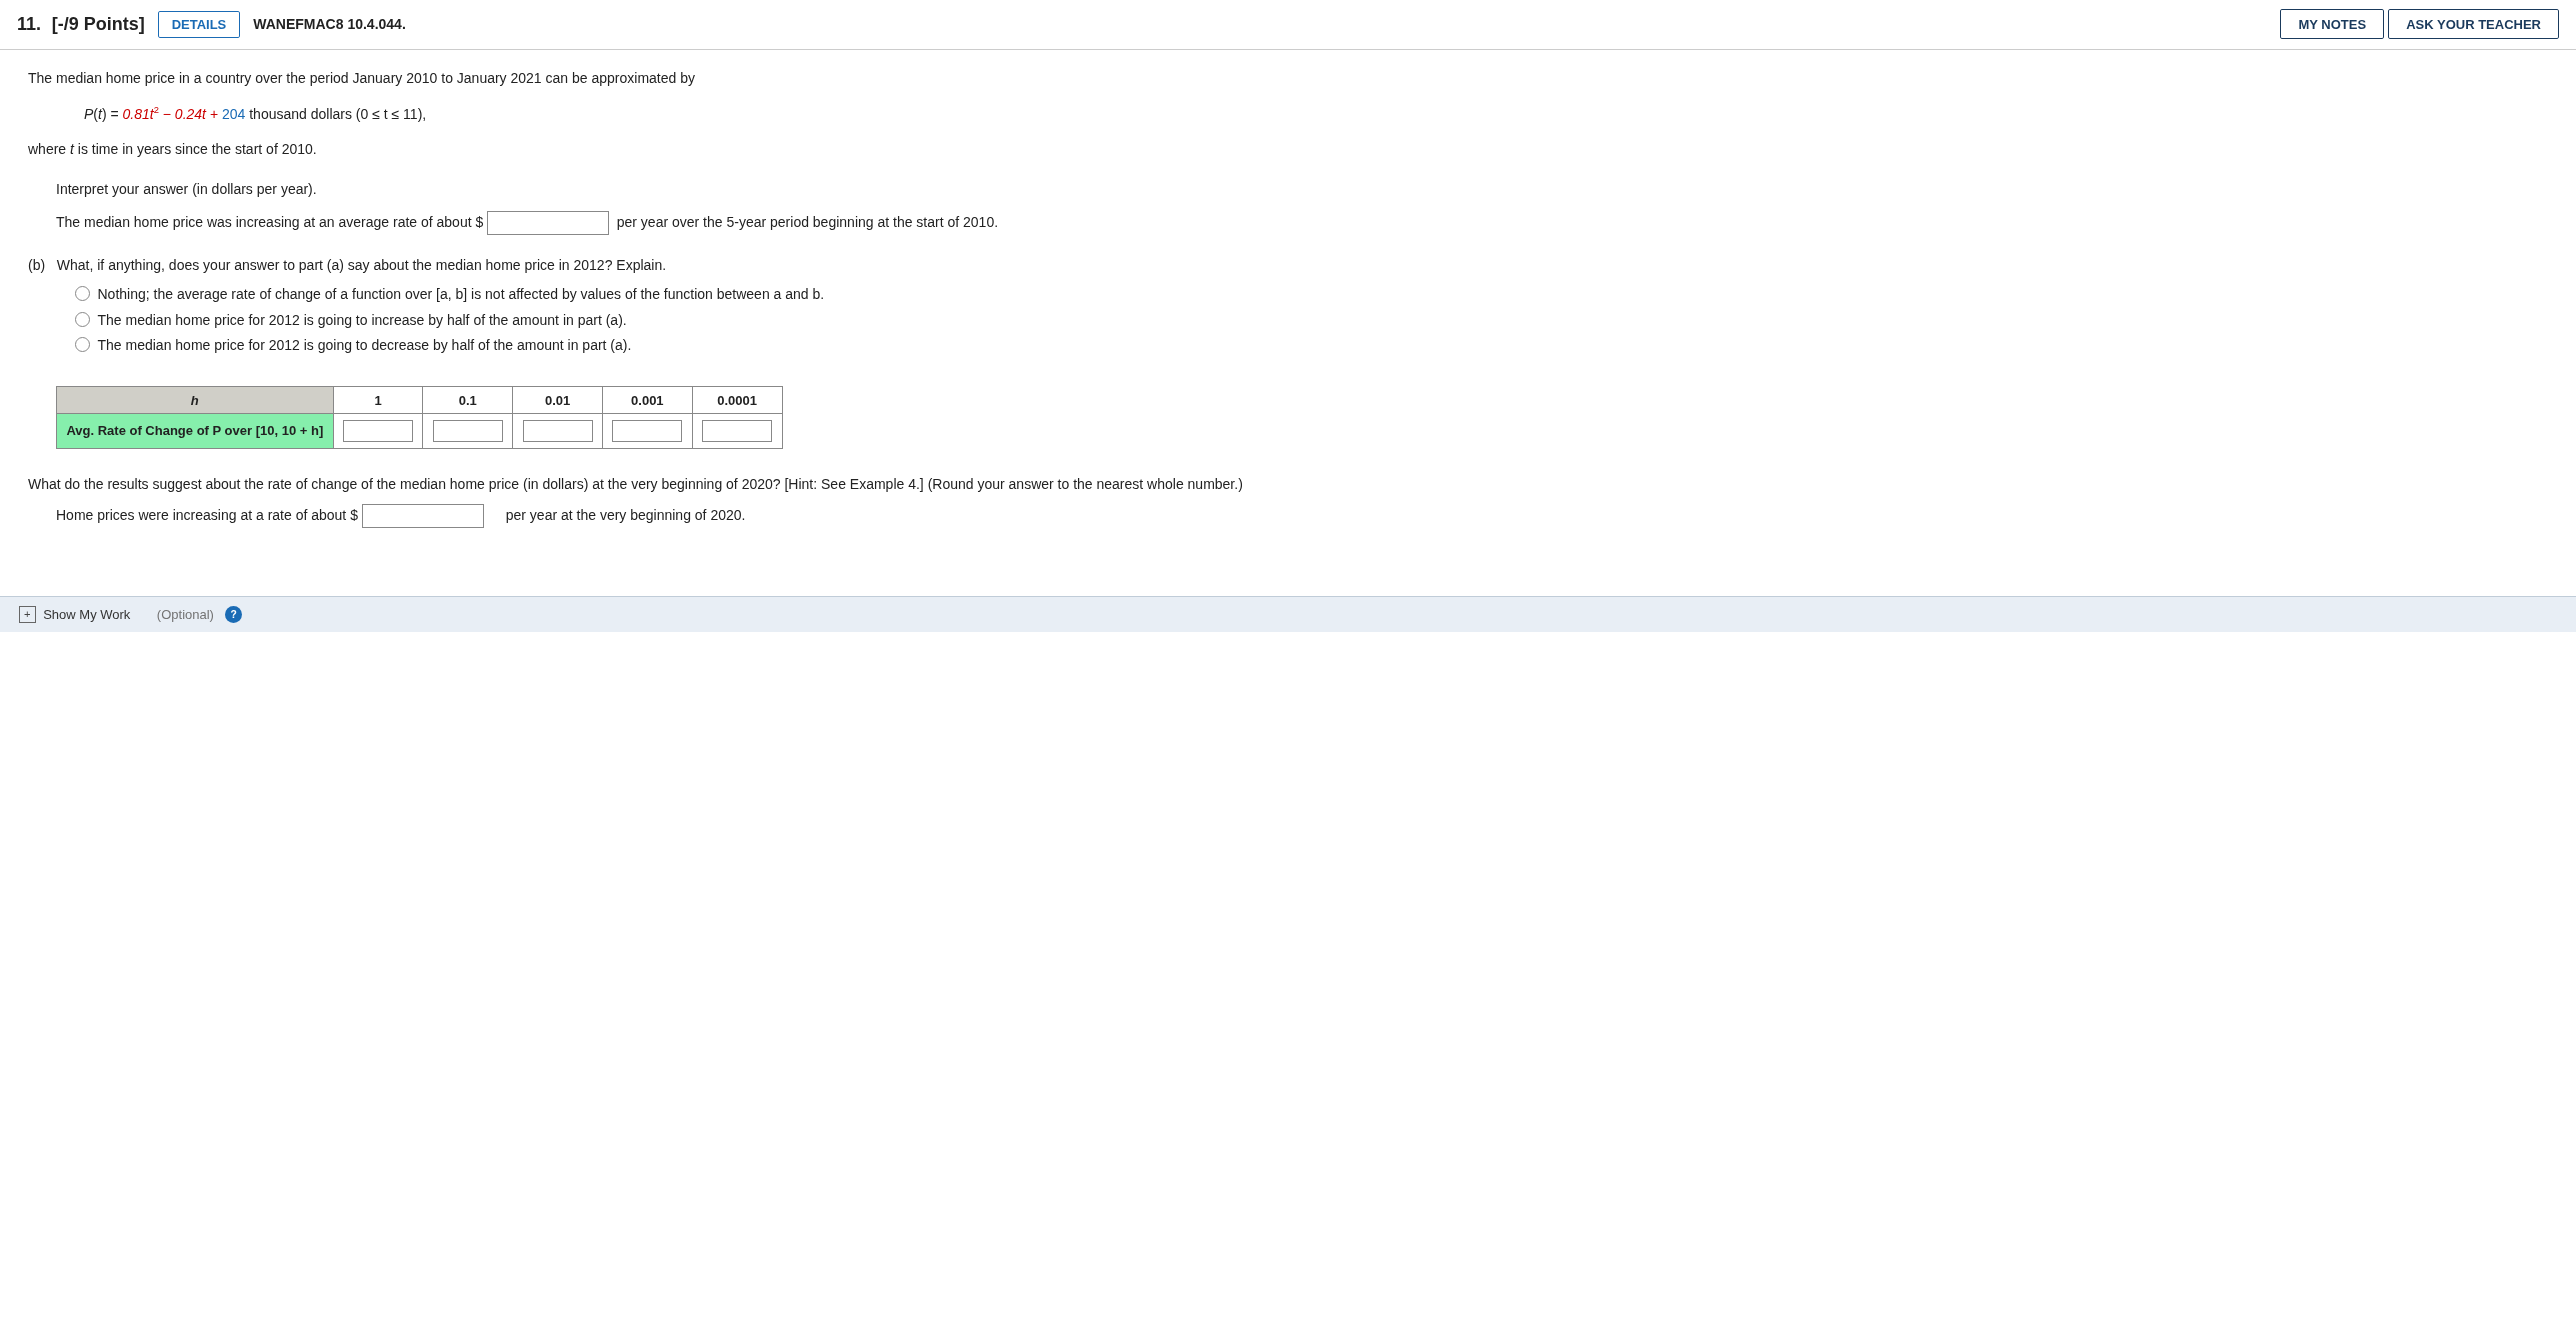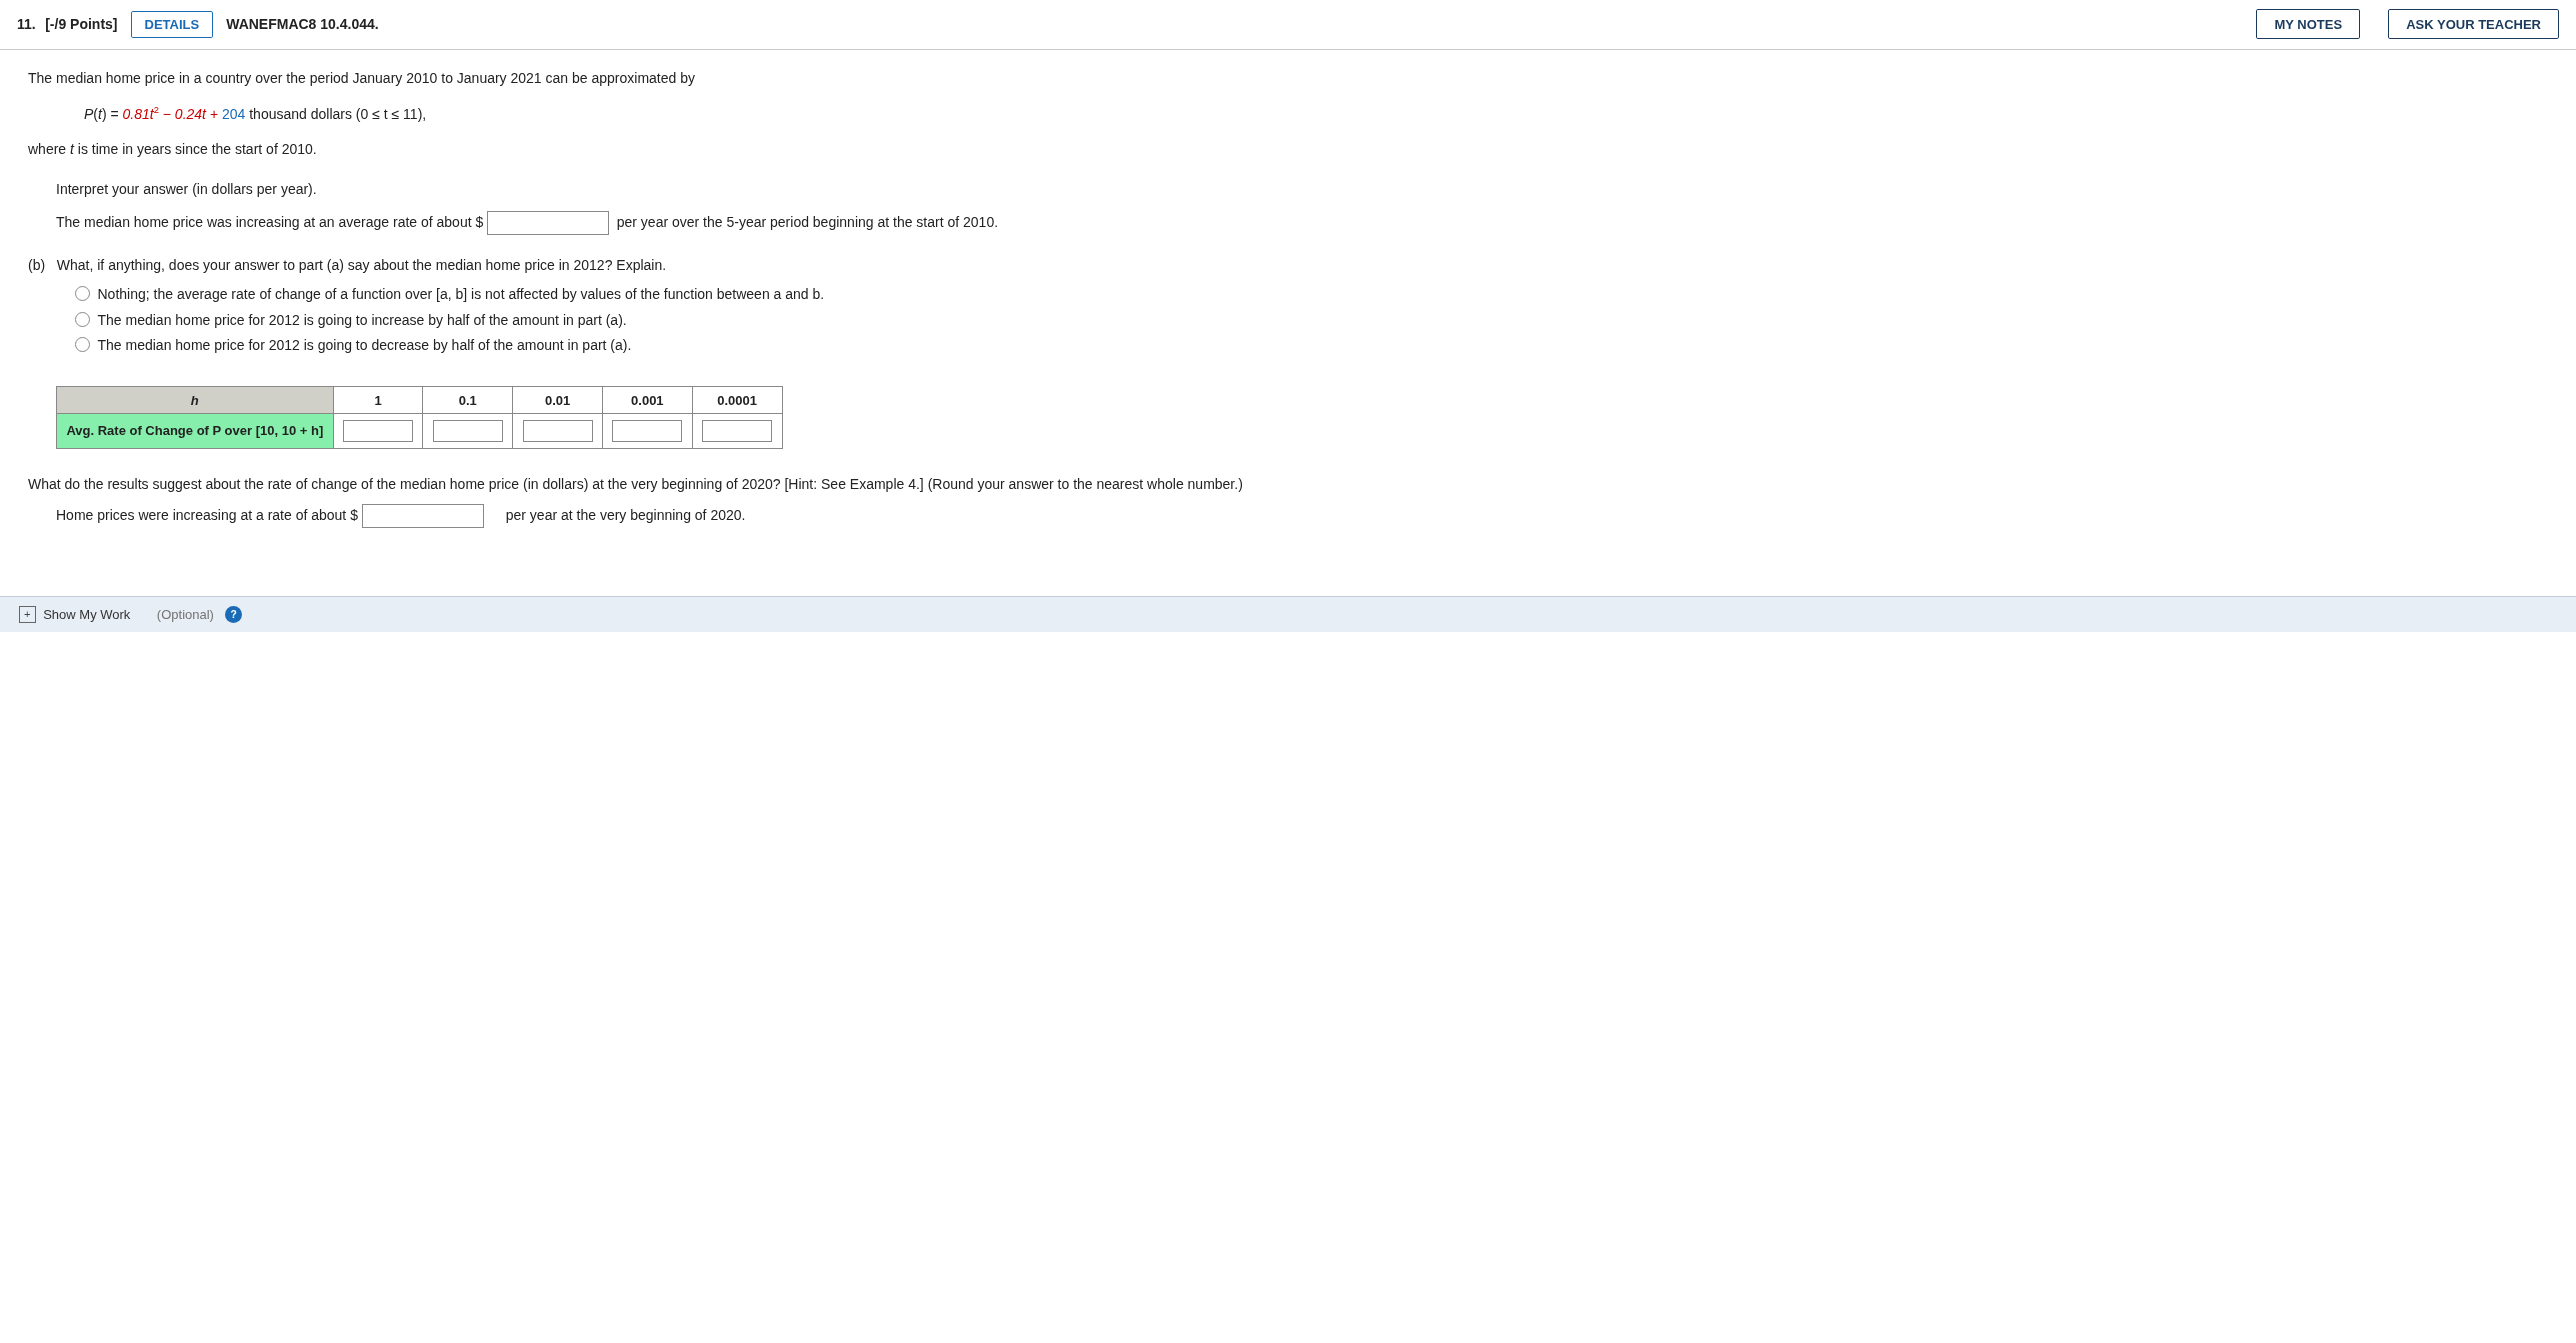--- a/index.html
+++ b/index.html
@@ -23,40 +23,40 @@
       background: #fff;
     }
     .header-left {
       display: flex;
       align-items: center;
       gap: 13px;
       flex: 1;
     }
     .points-label {
       font-weight: bold;
-      font-size: 14px;
+      font-size: 18px;
       white-space: nowrap;
     }
     .details-btn {
       border: 1.9px solid #1a6bb5;
       color: #1a6bb5;
       background: #fff;
       padding: 4.7px 13px;
       font-size: 13px;
       font-weight: bold;
       cursor: pointer;
       border-radius: 1.9px;
     }
     .problem-code {
       font-weight: bold;
       font-size: 14px;
     }
     .header-right {
       display: flex;
-      gap: 28px;
+      gap: 4px;
     }
     .header-btn {
       border: 1.9px solid #1a3a5c;
       color: #1a3a5c;
       background: #fff;
       padding: 6.5px 17px;
       font-size: 13px;
       font-weight: bold;
       cursor: pointer;
       border-radius: 1.9px;

